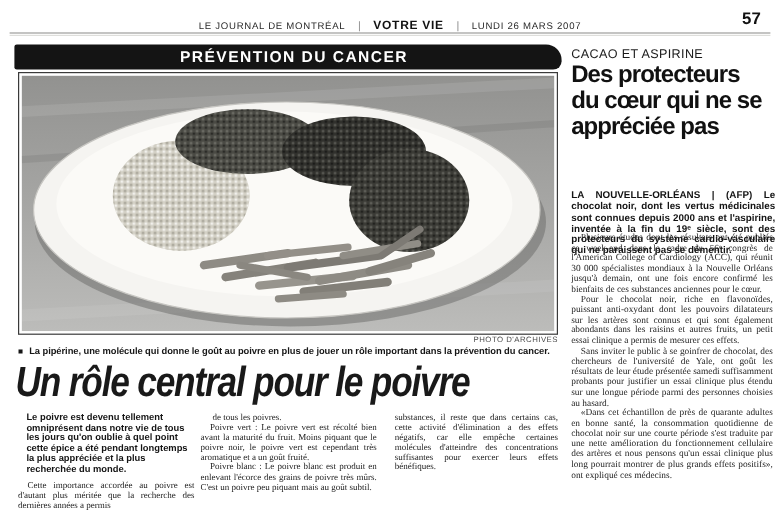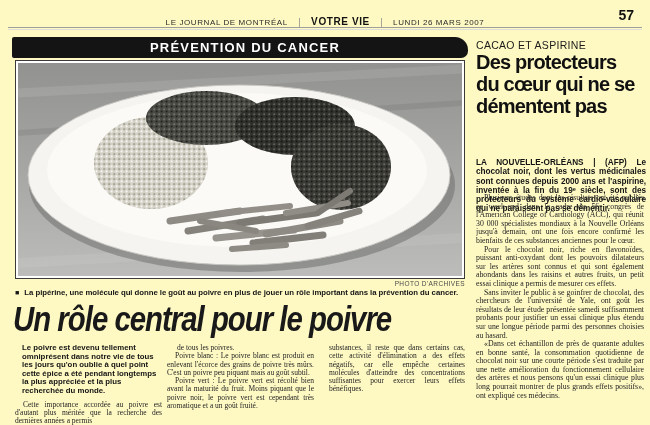--- a/index.html
+++ b/index.html
@@ -1,19 +1,19 @@
 <!DOCTYPE html>
 <html lang="fr"><head>
 <meta charset="utf-8">
 <style>
   html,body{margin:0;padding:0;background:#e8e8e6;}
   *{box-sizing:border-box;}
   .page{
     position:relative;width:650px;height:425px;margin:0 auto;
-    background:#fef9c3;overflow:hidden;color:#1c1c1c;
+    background:#ffffff;overflow:hidden;color:#1c1c1c;
     font-family:"Liberation Sans",sans-serif;
   }
   
   .header{position:absolute;top:11px;left:0;right:0;text-align:center;white-space:nowrap;}
   .header .paper{font-size:8px;letter-spacing:.6px;color:#2a2a2a;}
   .header .sep{margin:0 6px;color:#8a8a8a;font-size:9px;}
   .header .section{font-size:10px;font-weight:bold;letter-spacing:.6px;color:#111;}
   .header .date{font-size:8px;letter-spacing:.6px;color:#2a2a2a;}
   .pagenum{position:absolute;top:7px;right:16px;font-size:14px;font-weight:bold;color:#111;text-align:center;}
   .headrule{position:absolute;top:27px;left:8px;right:8px;height:3px;
@@ -159,29 +159,29 @@
   <div class="headline-wrap">
     <div class="headline">Un rôle central pour le poivre</div>
   </div>
 
   <div class="col col1">
     <p class="lead">Le poivre est devenu tellement omniprésent dans notre vie de tous les jours qu'on oublie à quel point cette épice a été pendant longtemps la plus appréciée et la plus recherchée du monde.</p>
     <p class="bodytext">Cette importance accordée au poivre est d'autant plus méritée que la recherche des dernières années a permis</p>
   </div>
   <div class="col col2">
     <p class="bodytext cont">de tous les poivres.</p>
+    <p class="bodytext">Poivre vert : Le poivre vert est récolté bien avant la maturité du fruit. Moins piquant que le poivre noir, le poivre vert est cependant très aromatique et a un goût fruité.</p>
     <p class="bodytext">Poivre blanc : Le poivre blanc est produit en enlevant l'écorce des grains de poivre très mûrs. C'est un poivre peu piquant mais au goût subtil.</p>
-    <p class="bodytext">Poivre vert : Le poivre vert est récolté bien avant la maturité du fruit. Moins piquant que le poivre noir, le poivre vert est cependant très aromatique et a un goût fruité.</p>
   </div>
   <div class="col col3">
     <p class="bodytext cont">substances, il reste que dans certains cas, cette activité d'élimination a des effets négatifs, car elle empêche certaines molécules d'atteindre des concentrations suffisantes pour exercer leurs effets bénéfiques.</p>
   </div>
 
   <div class="kicker">CACAO ET ASPIRINE</div>
-  <div class="sb-headline">Des protecteurs du cœur qui ne se démentent pas</div>
+  <div class="sb-headline">Des protecteurs du cœur qui ne se appréciée pas</div>
   <div class="sb-lead">LA NOUVELLE-ORLÉANS | (AFP) Le chocolat noir, dont les vertus médicinales sont connues depuis 2000 ans et l'aspirine, inventée à la fin du 19ᵉ siècle, sont des protecteurs du système cardio-vasculaire qui ne paraissent pas se démentir.</div>
   <div class="sb-body">
     <p>Plusieurs études dont les résultats ont été publiés ce week-end dans le cadre du 56ᵉ congrès de l'American College of Cardiology (ACC), qui réunit 30 000 spécialistes mondiaux à la Nouvelle Orléans jusqu'à demain, ont une fois encore confirmé les bienfaits de ces substances anciennes pour le cœur.</p>
     <p>Pour le chocolat noir, riche en flavonoïdes, puissant anti-oxydant dont les pouvoirs dilatateurs sur les artères sont connus et qui sont également abondants dans les raisins et autres fruits, un petit essai clinique a permis de mesurer ces effets.</p>
     <p>Sans inviter le public à se goinfrer de chocolat, des chercheurs de l'université de Yale, ont goût les résultats de leur étude présentée samedi suffisamment probants pour justifier un essai clinique plus étendu sur une longue période parmi des personnes choisies au hasard.</p>
     <p>«Dans cet échantillon de près de quarante adultes en bonne santé, la consommation quotidienne de chocolat noir sur une courte période s'est traduite par une nette amélioration du fonctionnement cellulaire des artères et nous pensons qu'un essai clinique plus long pourrait montrer de plus grands effets positifs», ont expliqué ces médecins.</p>
   </div>
 
 </div>
 

